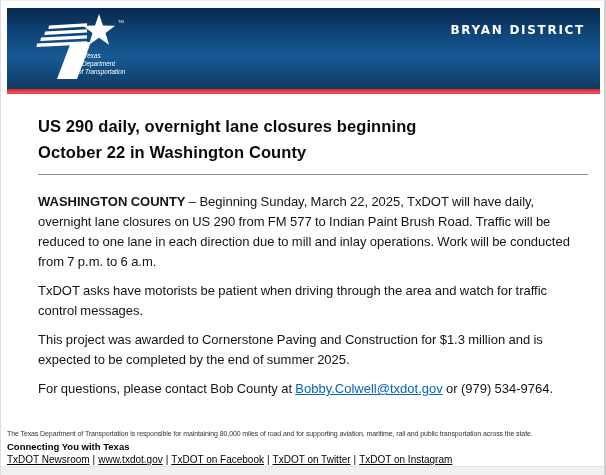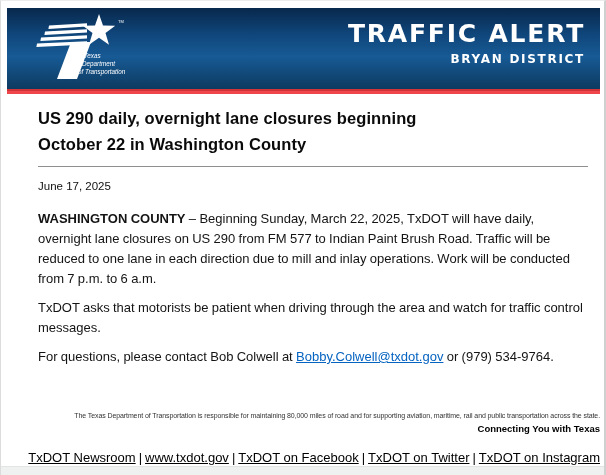--- a/index.html
+++ b/index.html
@@ -18,33 +18,33 @@
   .banner{height:81px;position:relative;
     background:linear-gradient(180deg,var(--header_top) 0%,#0f4478 30%,var(--header_mid) 60%,var(--header_bottom) 100%);}
   .red-stripe{height:5px;background:linear-gradient(180deg,var(--red_top) 0%,var(--red_top) 45%,var(--red_bottom) 46%,var(--red_bottom) 100%);}
   .logo{position:absolute;left:20px;top:5px;width:112px;height:70px;}
   .header-right{position:absolute;right:15px;top:12px;text-align:right;color:#fff;}
   .alert-title{font-family:"DejaVu Sans",sans-serif;font-weight:bold;font-size:25px;
     letter-spacing:1.8px;line-height:1.15;white-space:nowrap;}
   .district{font-family:"DejaVu Sans",sans-serif;font-weight:bold;font-size:12px;
     letter-spacing:1.7px;margin-top:3px;white-space:nowrap;}
   
-  .content{padding:11px 10px 0 31px;}
+  .content{padding:19px 10px 0 31px;}
   .headline{font-size:16.5px;font-weight:bold;line-height:26px;color:#0a0a0a;letter-spacing:.1px;}
   .rule{border:none;border-top:1px solid #8f8f8f;margin:9px 2px 0 0;}
   .date{margin-top:13px;font-size:11.5px;color:#111;}
   p.para{font-size:13px;line-height:20px;margin:9px 0 0;word-spacing:-0.3px;max-width:550px;}
   p.para.first{margin-top:17px;}
   .lead{font-weight:bold;}
   a.email-link{color:var(--link_blue);cursor:pointer;}
   
-  .page-footer{position:absolute;left:0;right:0;bottom:2px;text-align:right;}
+  .page-footer{position:absolute;left:0;right:0;bottom:2px;text-align:left;}
   .disclaimer{font-size:7px;letter-spacing:-.1px;white-space:nowrap;color:#333;}
   .tagline{font-size:9.5px;font-weight:bold;margin-top:4px;color:#000;}
-  .links{font-size:13px;margin-top:16px;color:#000;}
+  .links{font-size:10px;margin-top:2px;color:#000;}
   .links a{color:#000;text-decoration:underline;cursor:pointer;}
   .links .sep{padding:0 3px;}
   .bottom-strip{position:absolute;left:0;right:0;bottom:0;height:8px;background:#eff1f1;border-top:1px solid #e3e5e5;}
   .logo-wordmark-text{font-family:"Liberation Sans",sans-serif;font-style:italic;font-size:6.3px;fill:#fff;}
   .logo-tm-text{font-family:"Liberation Sans",sans-serif;font-size:4px;fill:#fff;}
 </style>
 </head>
 <body>
 
 <div class="viewport">
@@ -61,40 +61,39 @@
         <polygon fill="#fff" points="72,1 76,12.5 88.2,12.7 78.5,20.1 82,31.8 72,24.8 62,31.8 65.5,20.1 55.8,12.7 68,12.5"></polygon>
         <polygon fill="#fff" points="44,29 64,29 50,66 30,66"></polygon>
         <text class="logo-tm-text" x="91" y="10">TM</text>
         <g>
           <text class="logo-wordmark-text" x="57" y="45">Texas</text>
           <text class="logo-wordmark-text" x="55" y="53">Department</text>
           <text class="logo-wordmark-text" x="51" y="61">of Transportation</text>
         </g>
       </svg>
       <div class="header-right">
-        <div class="alert-title">TRAFFIC ALERT</div>
         <div class="district">BRYAN DISTRICT</div>
       </div>
     </div>
     <div class="red-stripe"></div>
 
     <div class="content">
       <div class="headline">
         <div>US 290 daily, overnight lane closures beginning</div>
         <div>October 22 in Washington County</div>
       </div>
       <hr class="rule">
-      <div class="date">June 17, 2025</div>
 
       <p class="para first"><span class="lead">WASHINGTON COUNTY</span><span> – Beginning Sunday, March 22, 2025, TxDOT will have daily, overnight lane closures on US 290 from FM 577 to Indian Paint Brush Road. Traffic will be reduced to one lane in each direction due to mill and inlay operations. Work will be conducted from 7 p.m. to 6 a.m.</span></p>
 
-      <p class="para">TxDOT asks that motorists be patient when driving through the area and watch for traffic control messages.</p>
+      <p class="para">TxDOT asks have motorists be patient when driving through the area and watch for traffic control messages.</p>
 
+      <p class="para">This project was awarded to Cornerstone Paving and Construction for $1.3 million and is expected to be completed by the end of summer 2025.</p>
 
-      <p class="para"><span>For questions, please contact Bob Colwell at </span><a class="email-link" href="#">Bobby.Colwell@txdot.gov</a><span> or (979) 534-9764.</span></p>
+      <p class="para"><span>For questions, please contact Bob County at </span><a class="email-link" href="#">Bobby.Colwell@txdot.gov</a><span> or (979) 534-9764.</span></p>
     </div>
 
     <div class="page-footer">
       <div class="disclaimer">The Texas Department of Transportation is responsible for maintaining 80,000 miles of road and for supporting aviation, maritime, rail and public transportation across the state.</div>
       <div class="tagline">Connecting You with Texas</div>
       <div class="links"><a href="#">TxDOT Newsroom</a><span class="sep">|</span><a href="#">www.txdot.gov</a><span class="sep">|</span><a href="#">TxDOT on Facebook</a><span class="sep">|</span><a href="#">TxDOT on Twitter</a><span class="sep">|</span><a href="#">TxDOT on Instagram</a></div>
     </div>
 
   </div>
   <div class="bottom-strip"></div>

